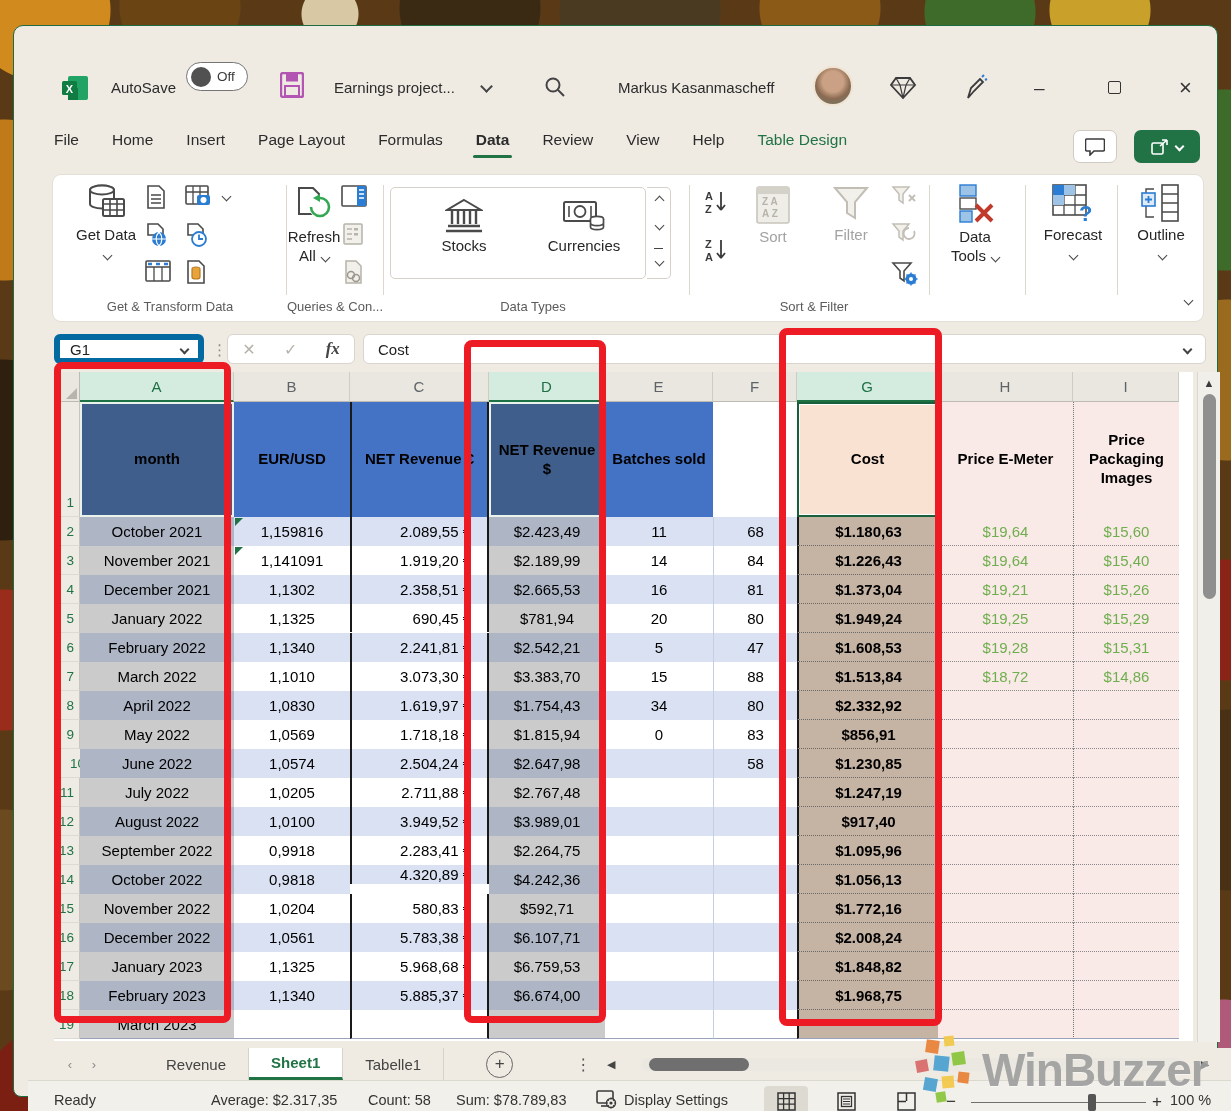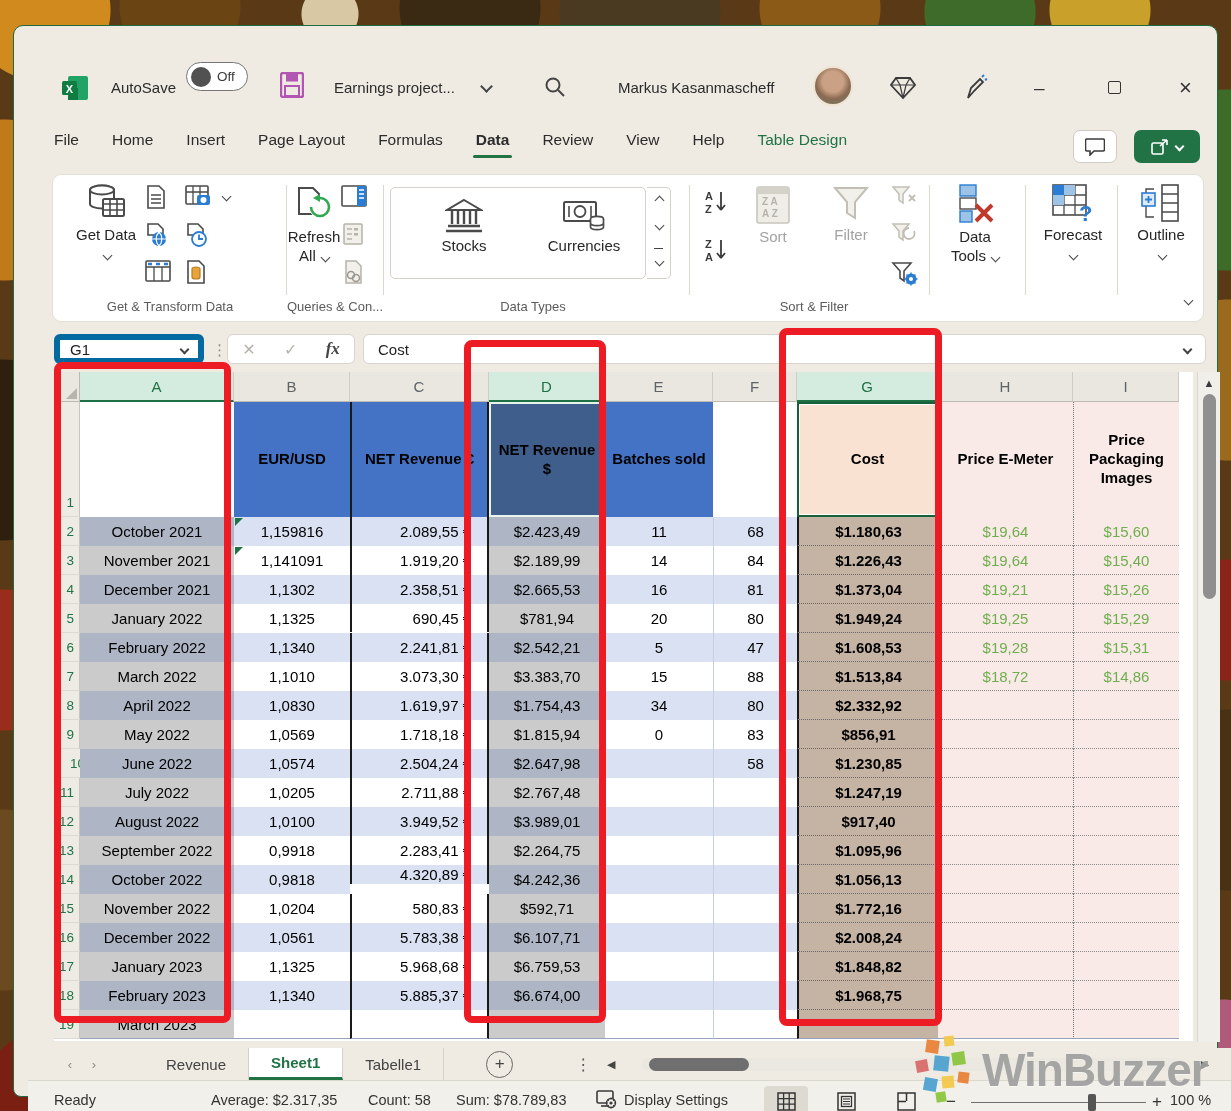--- a/index.html
+++ b/index.html
@@ -468,20 +468,21 @@
       <div class="cell cl sel" style="left: 26px; top: 0px; width: 154px; height: 30px;">A</div>
       <div class="cell cl" style="left: 180px; top: 0px; width: 116px; height: 30px;">B</div>
       <div class="cell cl" style="left: 296px; top: 0px; width: 139px; height: 30px;">C</div>
       <div class="cell cl sel" style="left: 435px; top: 0px; width: 116px; height: 30px;">D</div>
       <div class="cell cl" style="left: 551px; top: 0px; width: 108px; height: 30px;">E</div>
       <div class="cell cl" style="left: 659px; top: 0px; width: 84px; height: 30px;">F</div>
       <div class="cell cl sel" style="left: 743px; top: 0px; width: 141px; height: 30px;">G</div>
       <div class="cell cl" style="left: 884px; top: 0px; width: 135px; height: 30px;">H</div>
       <div class="cell cl" style="left: 1019px; top: 0px; width: 106px; height: 30px;">I</div>
       <div class="cell rh" style="left: 0px; top: 30px; width: 26px; height: 115px; align-items: flex-end; padding-bottom: 6px;">1</div>
+      <div class="cell h1 hA" style="left: 26px; top: 30px; width: 154px; height: 115px;">month</div>
       <div class="cell h1 hB" style="left: 180px; top: 30px; width: 116px; height: 115px;">EUR/USD</div>
       <div class="cell h1 hC" style="left: 296px; top: 30px; width: 139px; height: 115px;">NET Revenue €</div>
       <div class="cell h1 hD" style="left: 435px; top: 30px; width: 116px; height: 115px;">NET Revenue $</div>
       <div class="cell h1 hE" style="left: 551px; top: 30px; width: 108px; height: 115px;">Batches sold</div>
       <div class="cell h1 hG" style="left: 743px; top: 30px; width: 141px; height: 115px;">Cost</div>
       <div class="cell h1 hH" style="left: 884px; top: 30px; width: 135px; height: 115px;">Price E-Meter</div>
       <div class="cell h1 hI" style="left: 1019px; top: 30px; width: 106px; height: 115px;">Price Packaging Images</div>
       <div class="cell rh" style="left: 0px; top: 145px; width: 26px; height: 29px;">2</div>
       <div class="cell cA band" style="left: 26px; top: 145px; width: 154px; height: 29px;">October 2021</div>
       <div class="cell cB band" style="left: 180px; top: 145px; width: 116px; height: 29px;">1,159816</div>

